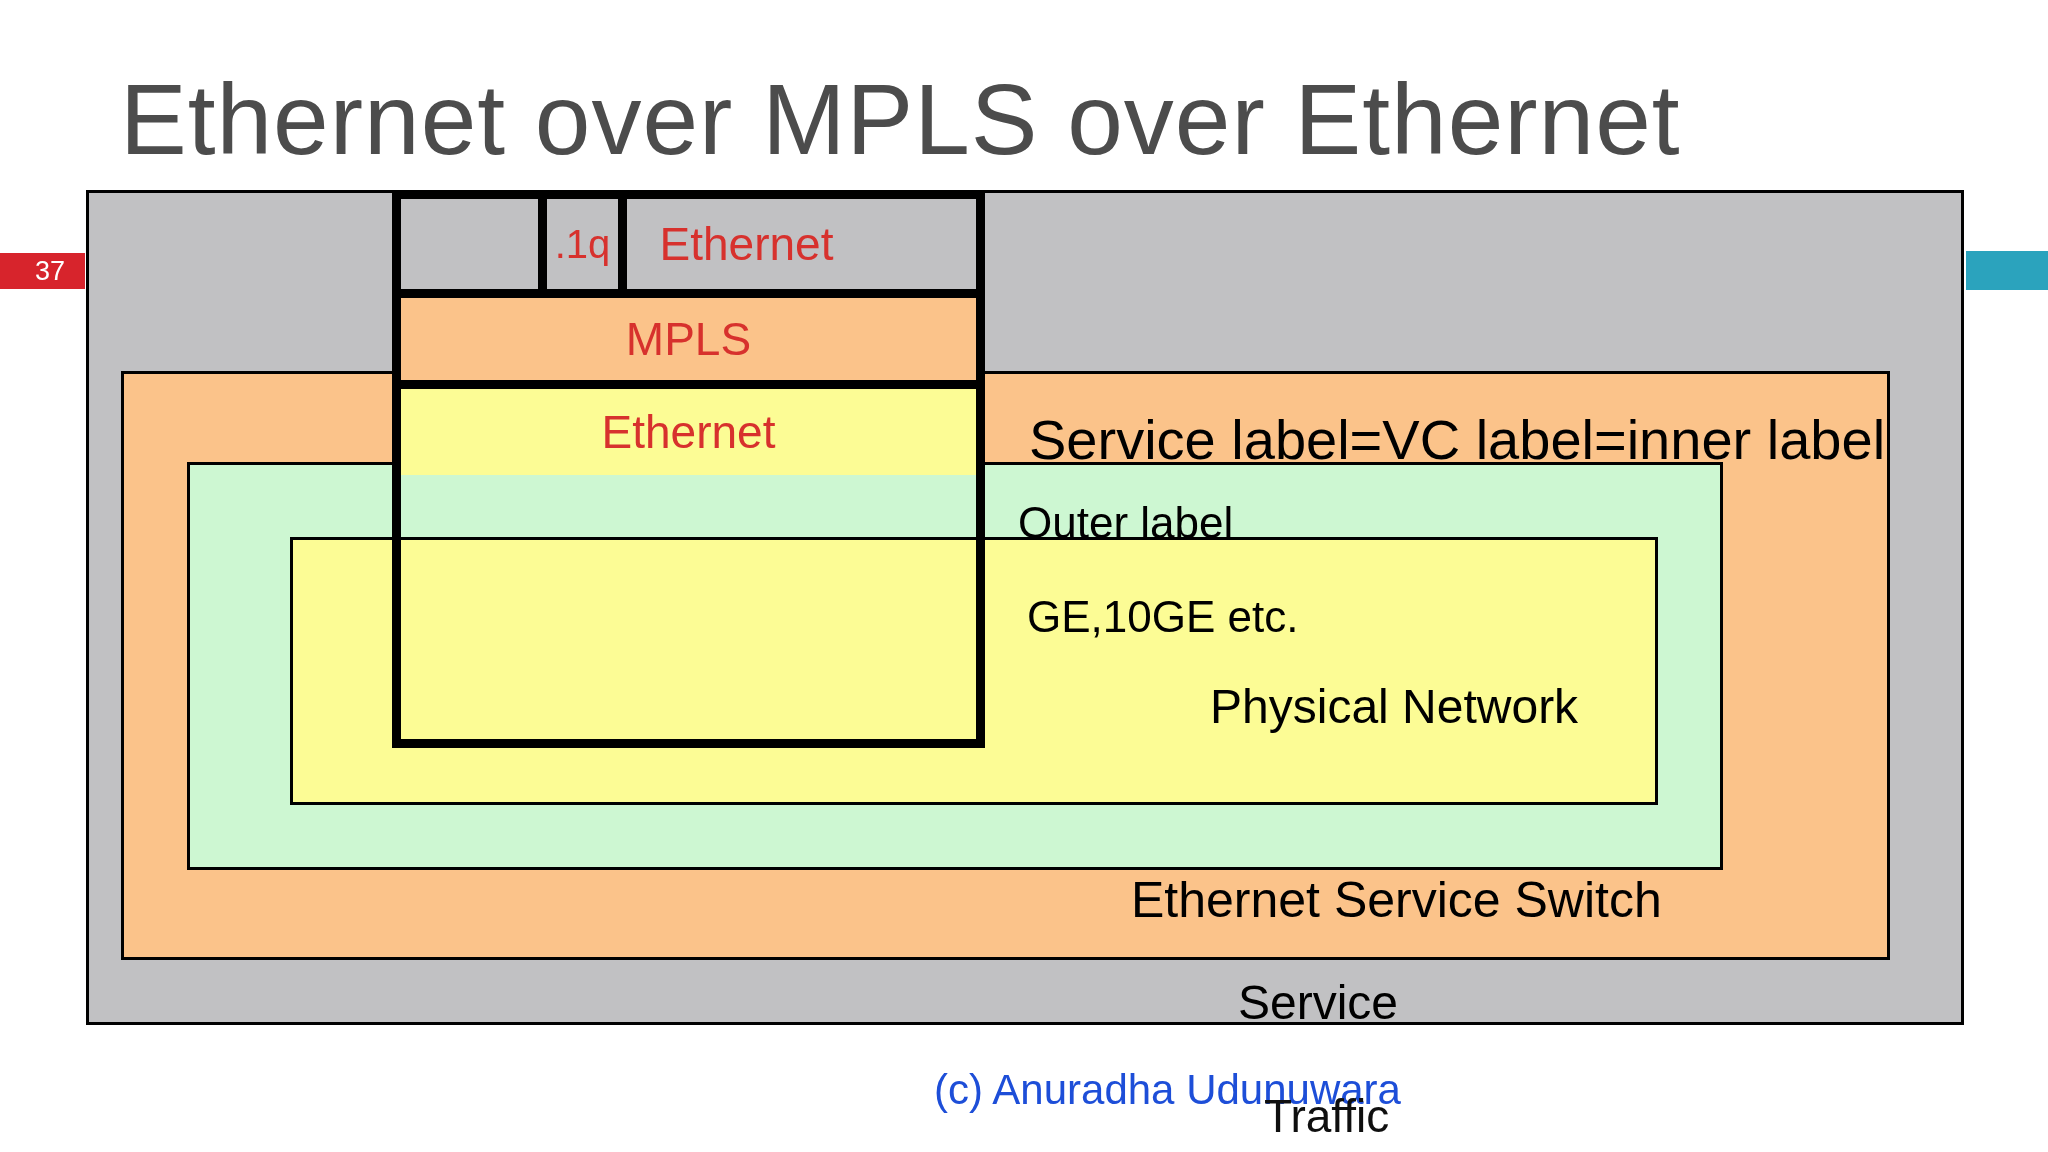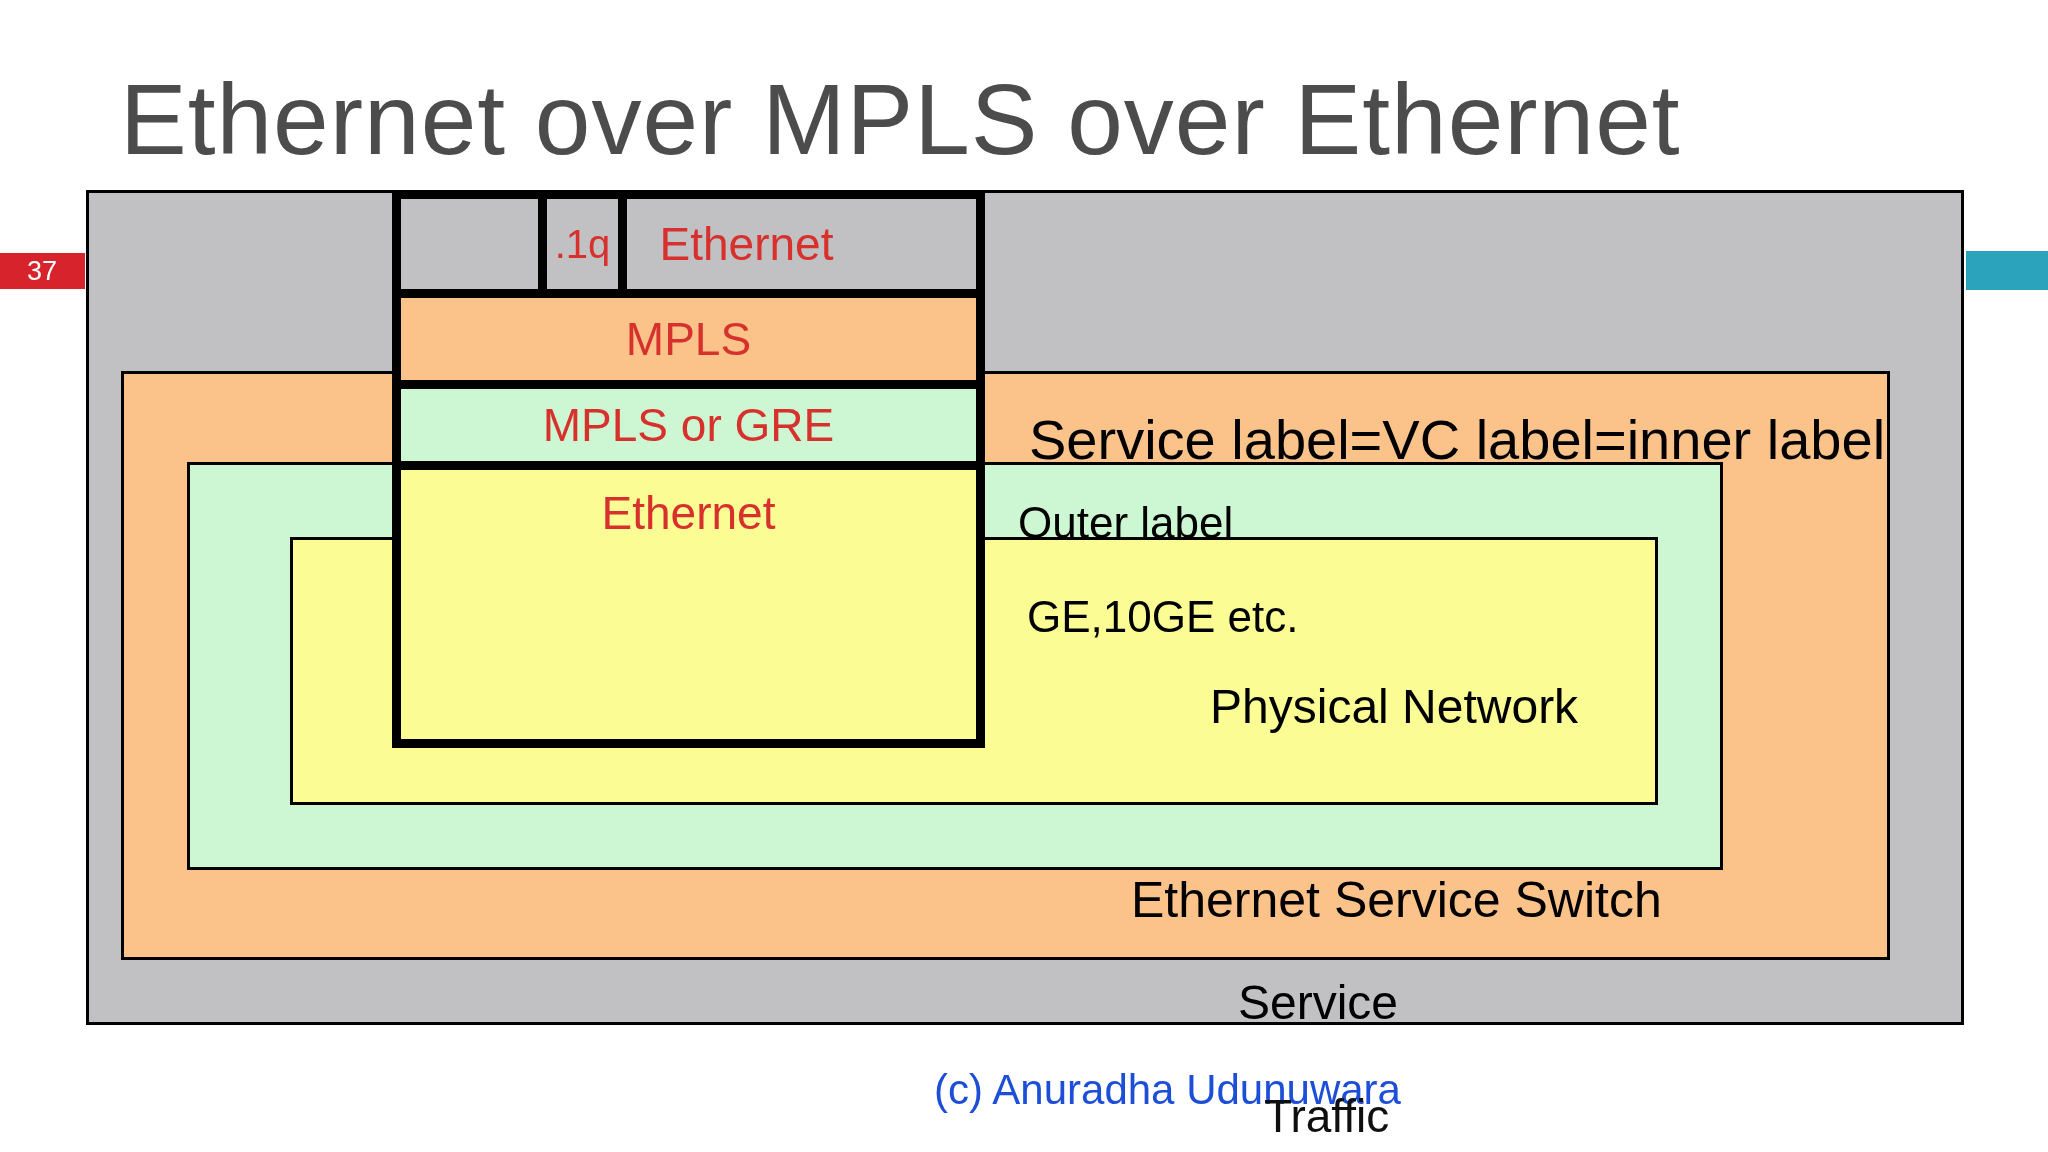--- a/index.html
+++ b/index.html
@@ -3,21 +3,21 @@
 <meta charset="utf-8">
 <style>
   html,body{margin:0;padding:0;background:#fff;}
   body{width:2048px;height:1152px;position:relative;overflow:hidden;
        font-family:"Liberation Sans",sans-serif;}
   .abs{position:absolute;}
   
   .title{left:120px;top:62px;font-size:100px;color:#4c4c4c;letter-spacing:1px;white-space:nowrap;}
   
   .badge37{left:0;top:253px;width:85px;height:36px;background:#d7242c;color:#fff;
-           font-size:27px;line-height:36px;text-align:right;padding-right:28px;box-sizing:border-box;}
+           font-size:27px;line-height:36px;text-align:right;padding-right:20px;box-sizing:border-box;}
   .tealtab{left:1966px;top:251px;width:82px;height:39px;background:#2ba3bd;}
   
   .box{position:absolute;box-sizing:border-box;border:3px solid #000;}
   .gray {left:86px; top:190px;width:1878px;height:835px;background:#c1c1c3;}
   .orange{left:121px;top:371px;width:1769px;height:589px;background:#fbc38a;}
   .green {left:187px;top:462px;width:1536px;height:408px;background:#cdf7d2;}
   .yellow{left:290px;top:537px;width:1368px;height:268px;background:#fcfc95;}
   
   .stack{position:absolute;left:392px;top:190px;width:593px;height:558px;
          border:9px solid #000;box-sizing:border-box;}
@@ -60,21 +60,20 @@
 <div class="box green"></div>
 <div class="box yellow"></div>
 
 <div class="stack">
   <div class="srow r-q">
     <div class="cell c-empty"></div>
     <div class="cell c-q">.1q</div>
     <div class="cell c-eth">Ethernet</div>
   </div>
   <div class="srow r-mpls">MPLS</div>
-  <div class="srow r-gre">MPLS or GRE</div>
   <div class="srow r-eth">Ethernet</div>
 </div>
 
 <div class="note n-svc">Service label=VC label=inner label</div>
 <div class="note n-out">Outer label</div>
 <div class="note n-ge">GE,10GE etc.</div>
 <div class="note n-pn">Physical Network</div>
 <div class="note n-ess">Ethernet Service Switch</div>
 <div class="note n-srv">Service</div>
 <div class="note n-copy">(c) Anuradha Udunuwara</div>

